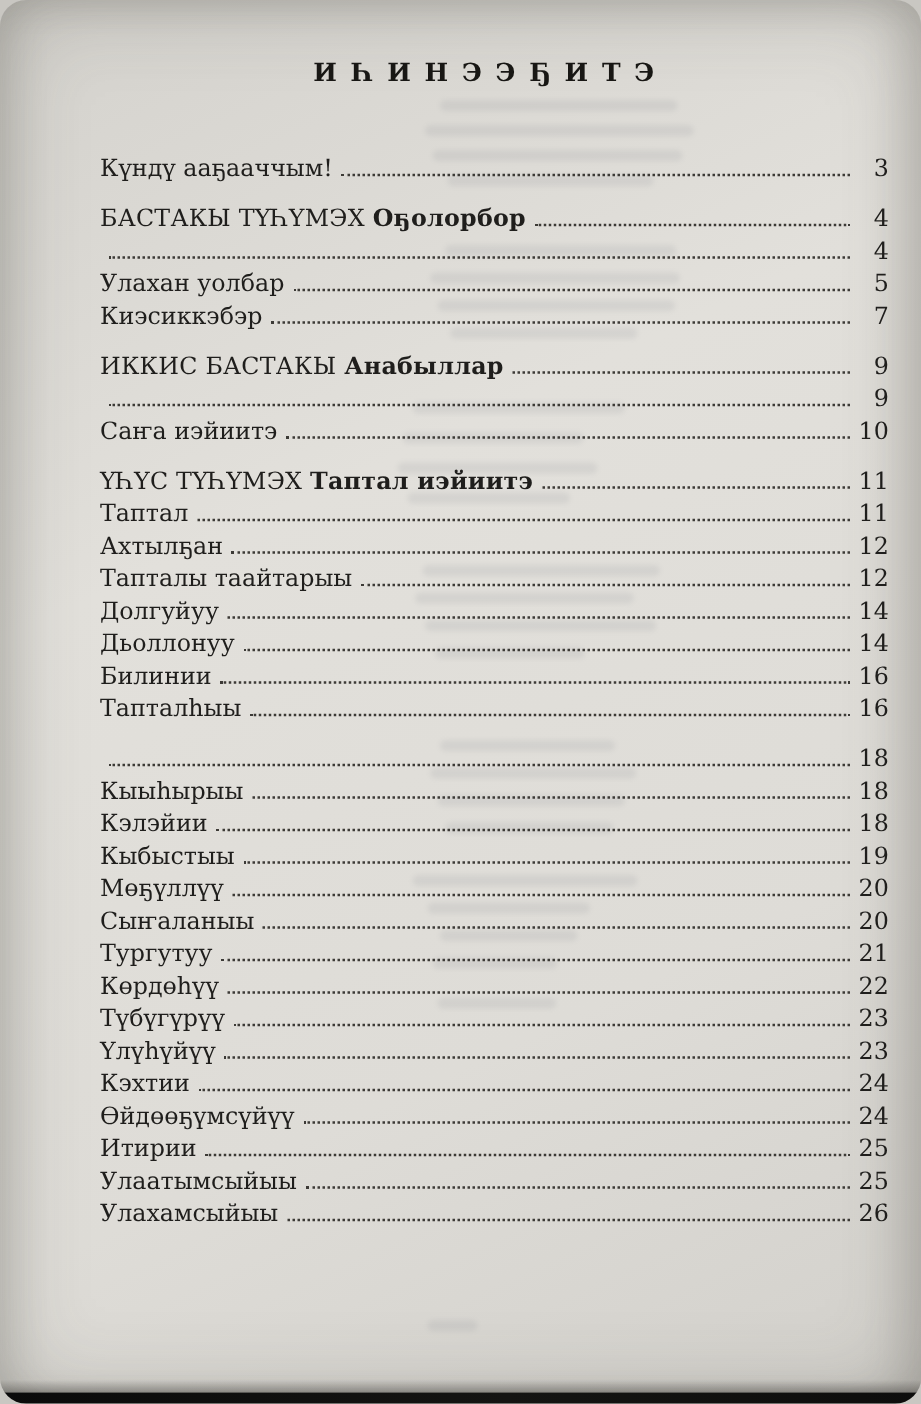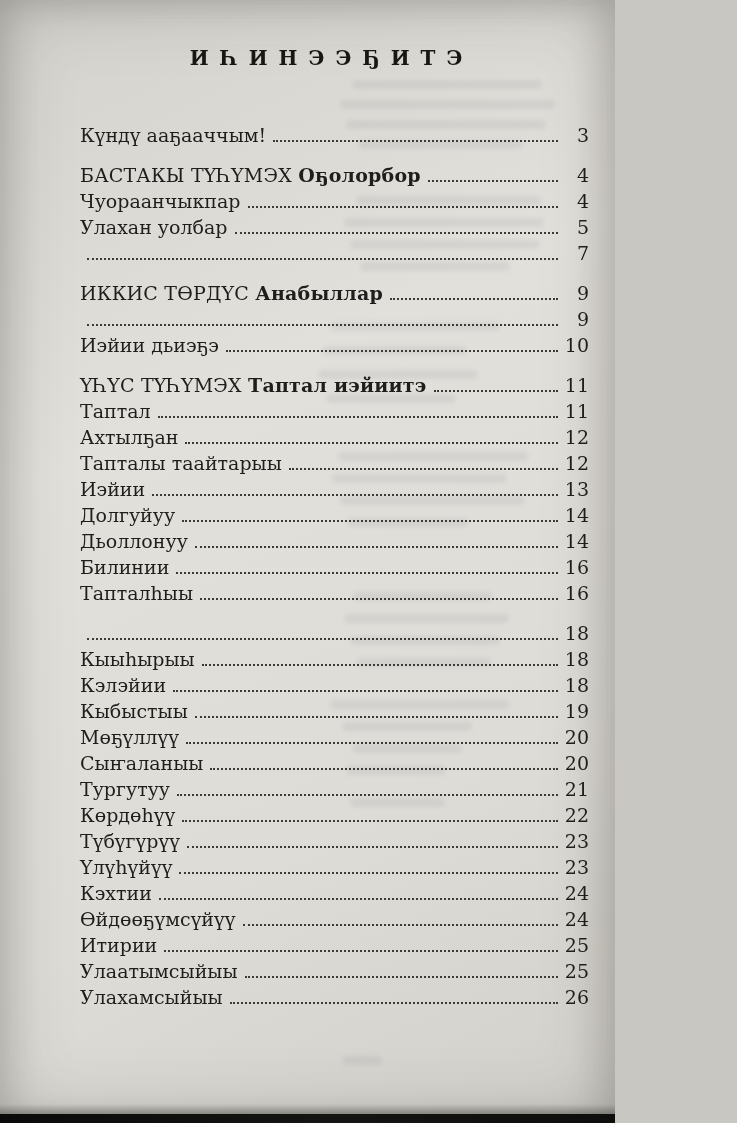--- a/index.html
+++ b/index.html
@@ -2,24 +2,25 @@
 <html><head>
 <meta charset="utf-8">
 <style>
   html,body{margin:0;padding:0;}
   body{
     width:737px;height:1123px;overflow:hidden;
     font-family:"DejaVu Serif","Liberation Serif",serif;
     background:#c9c7c2;
   }
   .scan-page{
-    position:relative;width:615px;height:1123px;overflow:hidden;
+    position:relative;width:737px;height:1123px;overflow:hidden;
     background:linear-gradient(155deg,#d4d2cd 0%,#e2e0db 35%,#dedcd7 70%,#d2d0cb 100%);
     box-shadow:inset 0 0 70px rgba(70,68,60,.28), inset -18px 0 30px rgba(90,88,80,.14), inset 14px 0 26px rgba(90,88,80,.12);
     color:#1f1e1c;
+    border-radius:21px;
   }
   .content{
     position:relative;z-index:3;
     padding:46px 26px 0 80px;
   }
   .page-title{
     text-align:center;
     font-weight:bold;
     font-size:20px;
     letter-spacing:11px;
@@ -104,44 +105,44 @@
     <span class="entry-label"><span>Күндү ааҕааччым!</span></span>
     <span class="leader"></span>
     <span class="pagenum">3</span>
   </div>
         <div class="toc-row gap section">
     <span class="entry-label"><span>БАСТАКЫ ТҮҺҮМЭХ </span><b>Оҕолорбор</b></span>
     <span class="leader"></span>
     <span class="pagenum">4</span>
   </div>
         <div class="toc-row">
-    <span class="entry-label"><span>Чуораанчыкпар</span></span>
     <span class="leader"></span>
     <span class="pagenum">4</span>
   </div>
         <div class="toc-row">
     <span class="entry-label"><span>Улахан уолбар</span></span>
     <span class="leader"></span>
     <span class="pagenum">5</span>
   </div>
         <div class="toc-row">
+    <span class="entry-label"><span>Киэсиккэбэр</span></span>
     <span class="leader"></span>
     <span class="pagenum">7</span>
   </div>
         <div class="toc-row gap section">
-    <span class="entry-label"><span>ИККИС ТӨРДҮС </span><b>Анабыллар</b></span>
+    <span class="entry-label"><span>ИККИС БАСТАКЫ </span><b>Анабыллар</b></span>
     <span class="leader"></span>
     <span class="pagenum">9</span>
   </div>
         <div class="toc-row">
     <span class="leader"></span>
     <span class="pagenum">9</span>
   </div>
         <div class="toc-row">
-    <span class="entry-label"><span>Иэйии дьиэҕэ</span></span>
+    <span class="entry-label"><span>Саҥа иэйиитэ</span></span>
     <span class="leader"></span>
     <span class="pagenum">10</span>
   </div>
         <div class="toc-row gap section">
     <span class="entry-label"><span>ҮҺҮС ТҮҺҮМЭХ </span><b>Таптал иэйиитэ</b></span>
     <span class="leader"></span>
     <span class="pagenum">11</span>
   </div>
         <div class="toc-row">
     <span class="entry-label"><span>Таптал</span></span>
@@ -150,25 +151,20 @@
   </div>
         <div class="toc-row">
     <span class="entry-label"><span>Ахтылҕан</span></span>
     <span class="leader"></span>
     <span class="pagenum">12</span>
   </div>
         <div class="toc-row">
     <span class="entry-label"><span>Тапталы таайтарыы</span></span>
     <span class="leader"></span>
     <span class="pagenum">12</span>
-  </div>
-        <div class="toc-row">
-    <span class="entry-label"><span>Иэйии</span></span>
-    <span class="leader"></span>
-    <span class="pagenum">13</span>
   </div>
         <div class="toc-row">
     <span class="entry-label"><span>Долгуйуу</span></span>
     <span class="leader"></span>
     <span class="pagenum">14</span>
   </div>
         <div class="toc-row">
     <span class="entry-label"><span>Дьоллонуу</span></span>
     <span class="leader"></span>
     <span class="pagenum">14</span>

